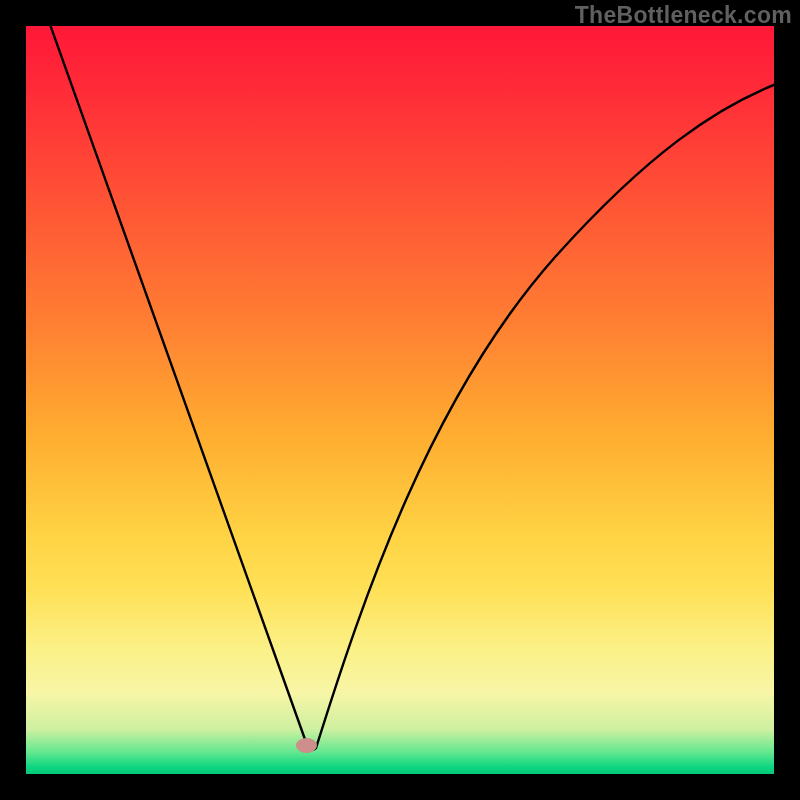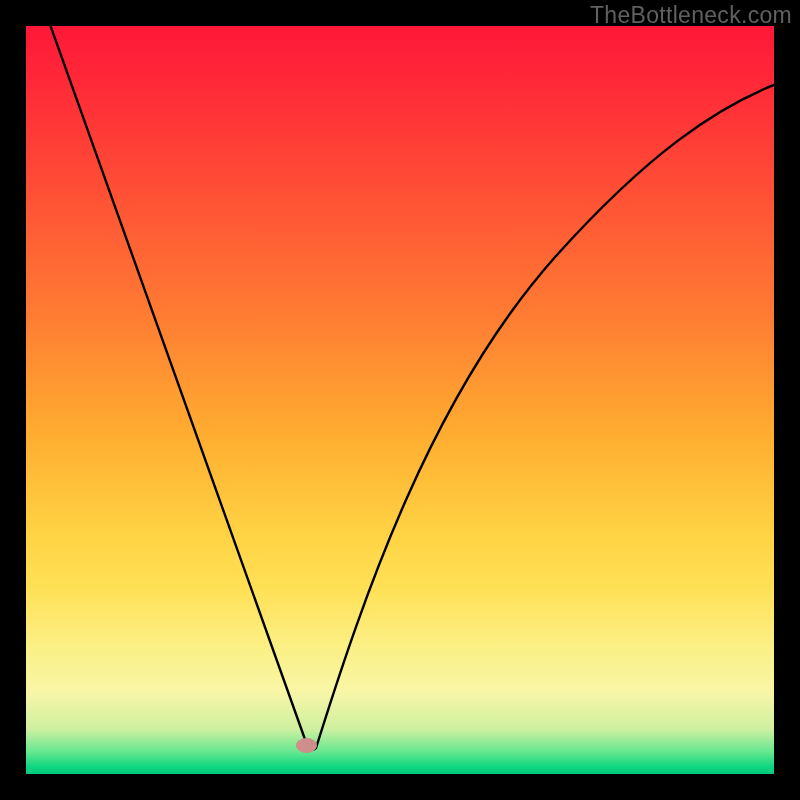--- a/index.html
+++ b/index.html
@@ -30,21 +30,21 @@
       #10d680 99%,
       #00c979 100%
     );
   }
   .attribution {
     position: absolute;
     top: 2px;
     right: 8px;
     font-family: Arial, Helvetica, sans-serif;
     font-size: 23px;
-    font-weight: 400;
+    font-weight: 700;
     color: #606060;
     letter-spacing: 0.3px;
     user-select: text;
   }
   .curve {
     position: absolute;
     left: 0;
     top: 0;
     pointer-events: none;
   }

